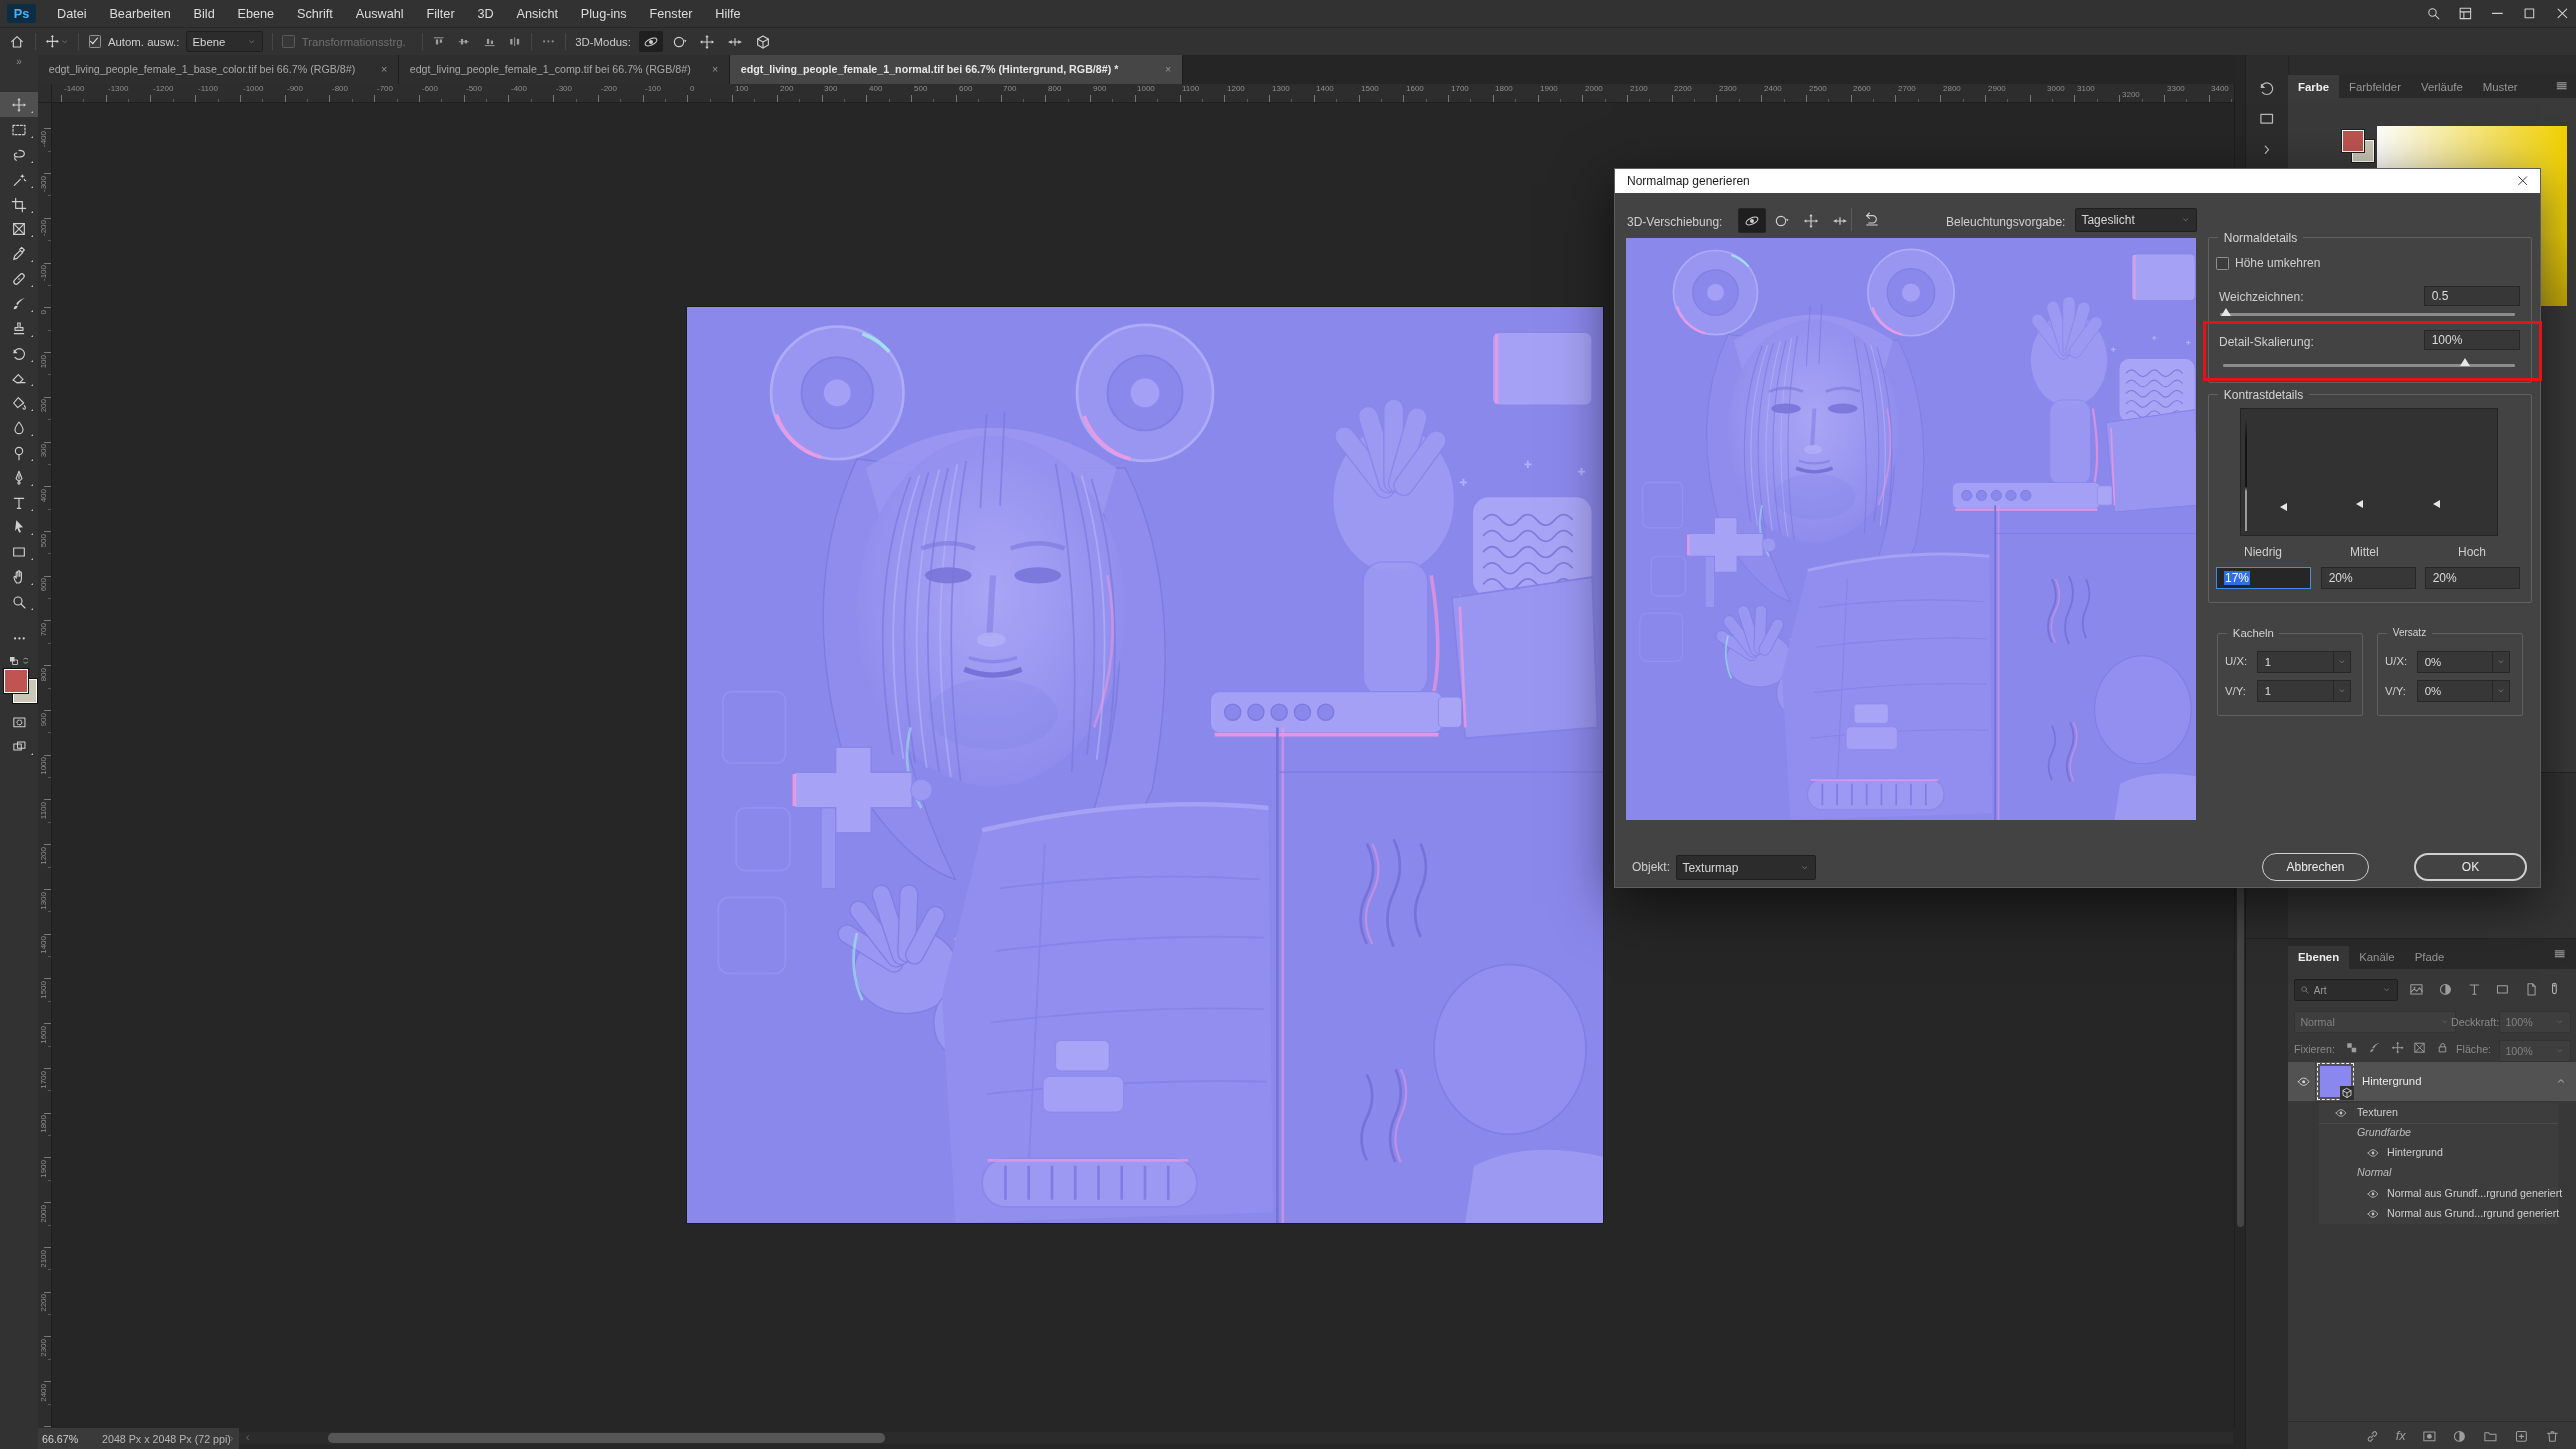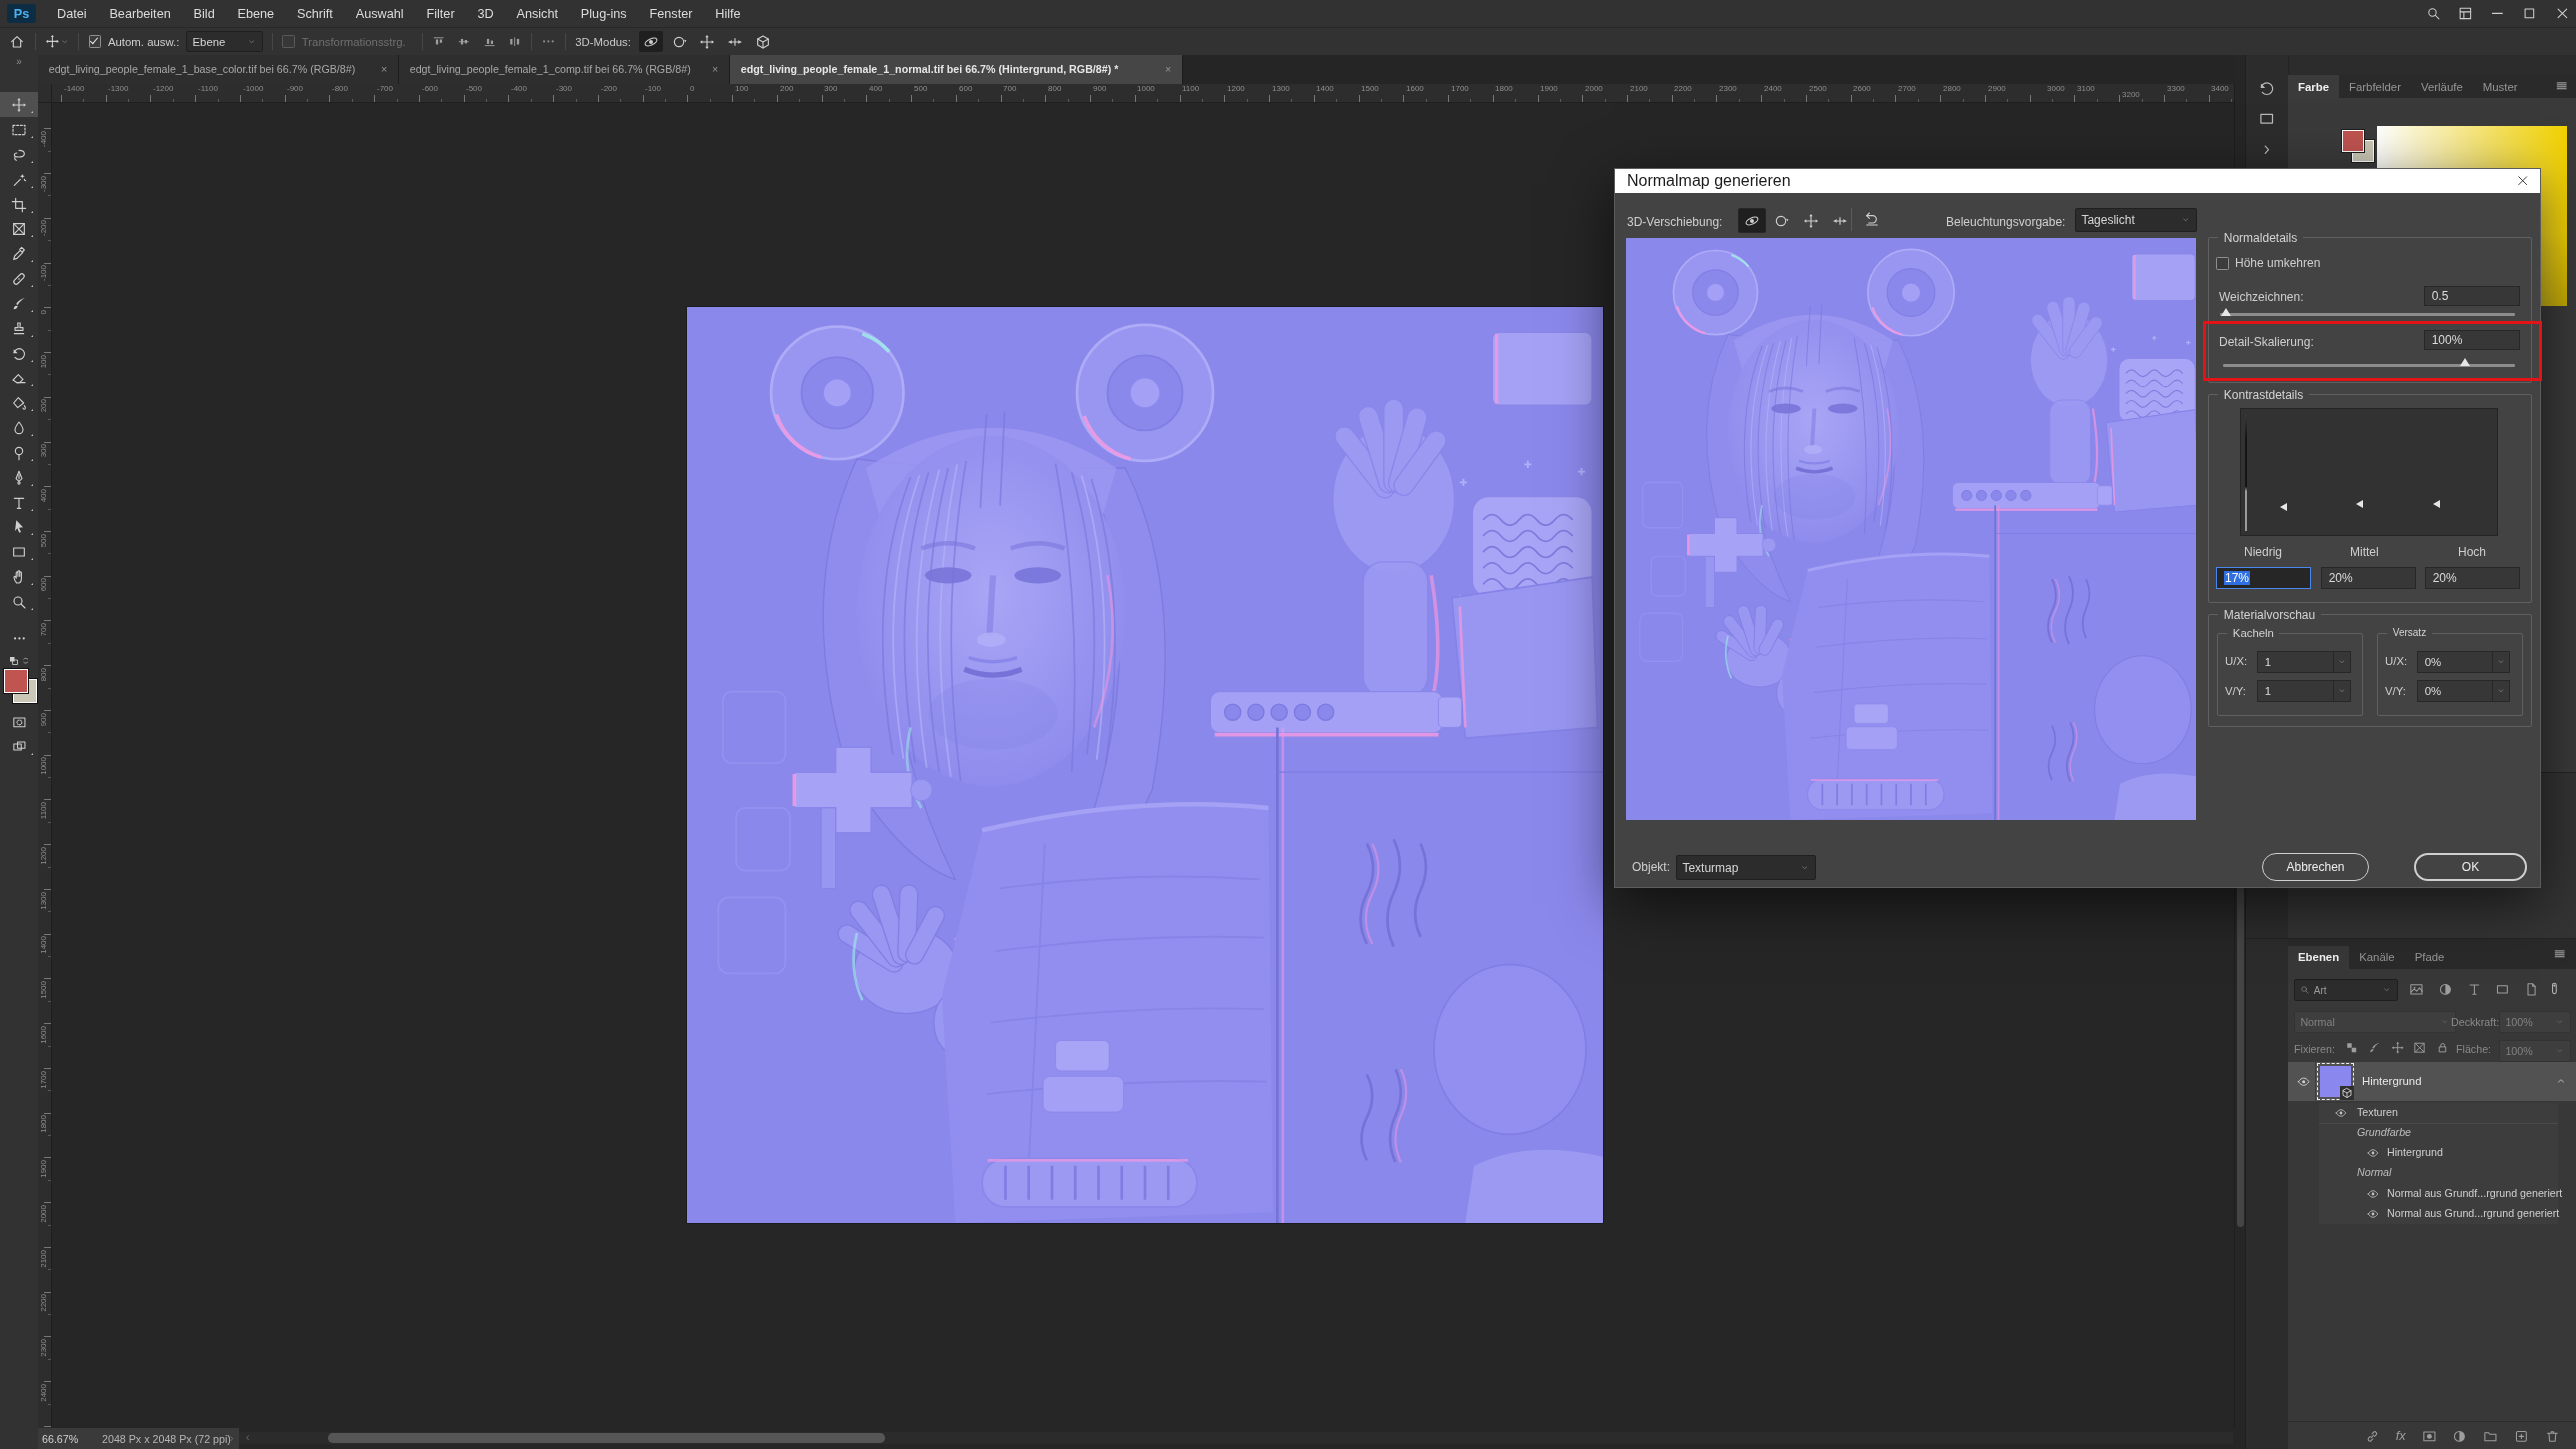--- a/index.html
+++ b/index.html
@@ -54,21 +54,21 @@
   .statuslight{background:#3a3a3a;}
   
   #dock{left:2245px;top:54px;width:331px;height:1395px;background:#2c2c2c;border-left:0.7px solid #1f1f1f;z-index:5;}
   .ptabrow{position:absolute;background:#2a2a2a;display:flex;align-items:flex-end;}
   .ptab{padding:5.4px 10px;font-size:11.4px;color:#969696;}
   .ptab.active{background:#3b3b3b;color:#f0f0f0;font-weight:bold;}
   .ptab.activeL{background:#383838;color:#f0f0f0;font-weight:bold;}
   
   #dialog{left:1614px;top:168px;width:927px;height:720px;background:#434343;border:0.7px solid #5c5c5c;
           box-shadow:0 16px 54px rgba(0,0,0,.6);z-index:20;box-sizing:border-box;}
-  #dlgtitle{position:absolute;left:0;top:0;width:100%;height:24px;background:#ffffff;color:#1b1b1b;font-size:16px;
+  #dlgtitle{position:absolute;left:0;top:0;width:100%;height:24px;background:#ffffff;color:#1b1b1b;font-size:12px;
             display:flex;align-items:center;padding-left:12px;box-sizing:border-box;}
   #dlgtitle .dx{position:absolute;right:10.7px;top:4.7px;color:#333;}
   .grp{position:absolute;border:0.7px solid #606060;border-radius:2px;}
   .leg{position:absolute;top:-7.4px;left:9.4px;background:#434343;padding:0 5.4px;font-size:12px;color:#d4d4d4;white-space:nowrap;}
   .vbox{position:absolute;background:#373737;border:0.7px solid #272727;display:flex;align-items:center;padding:0 6.7px;
         box-sizing:border-box;font-size:12px;color:#dcdcdc;}
   .sltrack{position:absolute;height:2.7px;background:#8c8c8c;border-radius:1.3px;}
   .sthumb{position:absolute;width:0;height:0;border-left:5.4px solid transparent;border-right:5.4px solid transparent;border-bottom:8.7px solid #e6e6e6;}
   .cmark{position:absolute;width:0;height:0;border-top:4.7px solid transparent;border-bottom:4.7px solid transparent;border-right:7.4px solid #e6e6e6;}
   .dbtn{position:absolute;height:28px;border:1.3px solid #cfcfcf;border-radius:14px;display:flex;align-items:center;
@@ -1321,23 +1321,20 @@
     <div class="vbox" style="left:601px;top:398px;width:95px;height:21.5px;background:#262626;border:0.7px solid #4a86e8">
       <span style="background:#2f6fe0;color:#fff;padding:0 1.3px">17%</span>
     </div>
     <div class="vbox" style="left:706px;top:398px;width:95px;height:21.5px">
       <span>20%</span>
     </div>
     <div class="vbox" style="left:810px;top:398px;width:95px;height:21.5px">
       <span>20%</span>
     </div>
 
-    <div class="grp" style="left:593px;top:445px;width:322px;height:111px">
-      <span class="leg">Materialvorschau</span>
-    </div>
     <div class="grp" style="left:602px;top:464px;width:144px;height:81px">
       <span class="leg" style="font-size:11.4px">Kacheln</span>
     </div>
     <span class="dlabel" style="left:610px;top:486px;font-size:11.4px">U/X:</span>
     <div class="spin" style="left:642px;top:482px;width:94px;height:21.5px;padding-left:6.7px">
       <span>1</span>
       <span class="sep2"></span>
         <span class="ic i14 dim" style="width:16px">
           <svg viewBox="0 0 24 24" fill="none" stroke="currentColor" stroke-width="1.7" stroke-linecap="round" stroke-linejoin="round">
             <path d="M7 10l5 4.5L17 10"></path>

